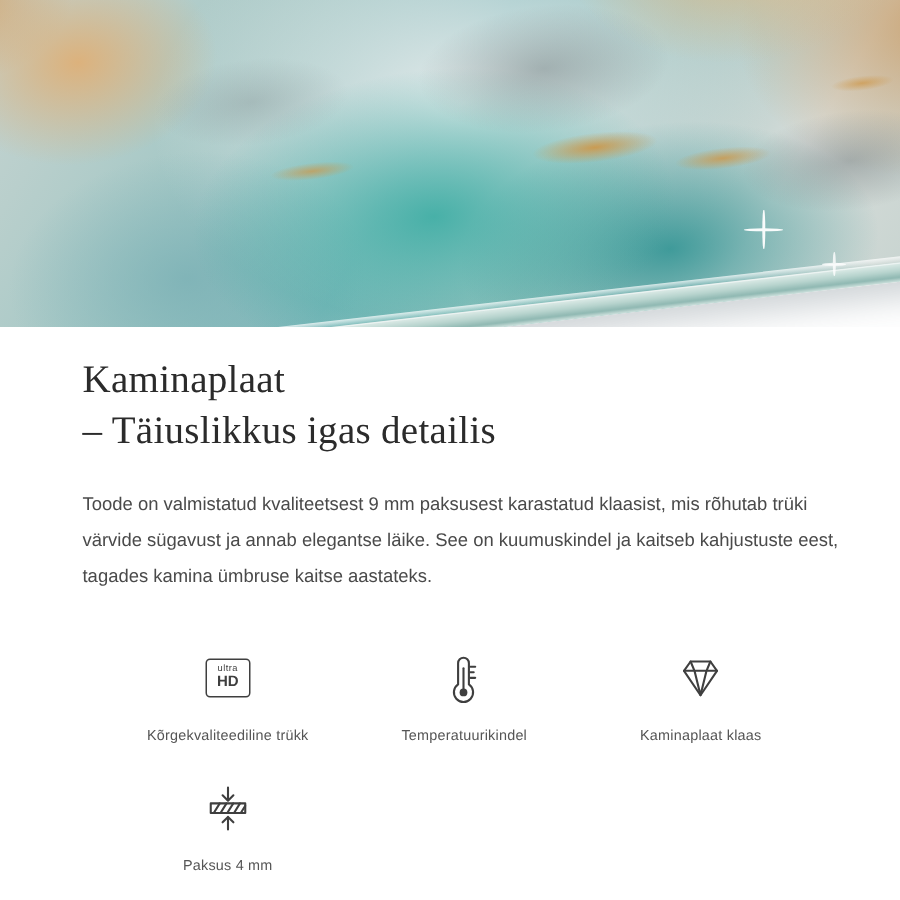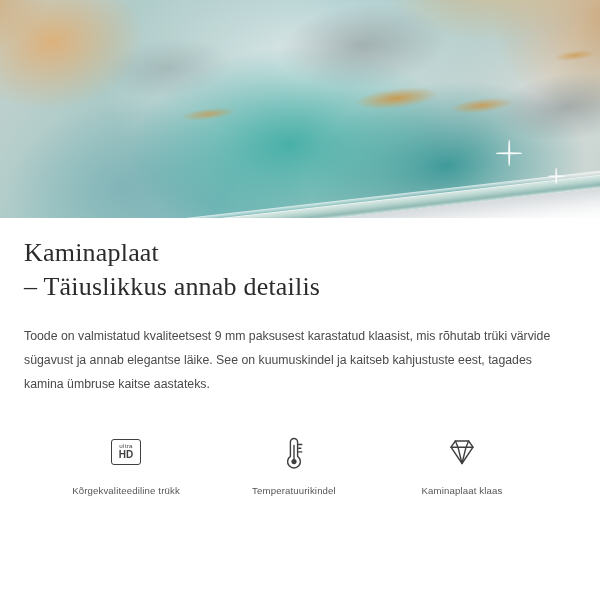--- a/index.html
+++ b/index.html
@@ -93,21 +93,21 @@
     background: #ffffff;
     left: 50%; top: 50%;
   }
   .sparkle:before { width: 1.6px; height: 100%; transform: translate(-50%,-50%); border-radius: 50%; }
   .sparkle:after  { width: 100%; height: 1.6px; transform: translate(-50%,-50%); border-radius: 50%; }
   #sparkle-a { width: 26px; height: 26px; right: 78px; top: 140px; opacity: .95; }
   #sparkle-b { width: 16px; height: 16px; right: 36px; top: 168px; opacity: .8; }
 
   
   .content {
-    padding: 18px 36px 0 24px;
+    padding: 18px 36px 0 55px;
   }
   h1.title {
     margin: 0;
     font-family: "Liberation Serif", serif;
     font-weight: 400;
     font-size: 26px;
     line-height: 1.32;
     color: #2b2b2b;
     letter-spacing: .2px;
   }
@@ -196,21 +196,21 @@
       <div class="hero-edge2"></div>
       <div class="hero-edge"></div>
     </div>
     <div class="sparkle" id="sparkle-a"></div>
     <div class="sparkle" id="sparkle-b"></div>
   </div>
 
   <div class="content">
     <h1 class="title">
       <span>Kaminaplaat</span>
-      <span class="line2">– Täiuslikkus annab detailis</span>
+      <span class="line2">– Täiuslikkus igas detailis</span>
     </h1>
     <p class="desc">Toode on valmistatud kvaliteetsest 9 mm paksusest karastatud klaasist, mis rõhutab trüki värvide sügavust ja annab elegantse läike. See on kuumuskindel ja kaitseb kahjustuste eest, tagades kamina ümbruse kaitse aastateks.</p>
 
     <div class="features">
 
       <div class="feature">
         <div class="feature-icon">
           <div class="ultrahd-box">
             <span class="u1">ultra</span>
             <span class="u2">HD</span>
@@ -236,16 +236,27 @@
         <div class="feature-icon">
           <svg width="38" height="36" viewBox="0 0 38 36" aria-hidden="true">
             <path class="stroke" d="M8 13.2L12.4 7h13.2L30 13.2 19 29.5z"></path>
             <path class="stroke" d="M8 13.2h22M12.4 7l2.6 6.2L19 29.5l4-16.3L25.6 7"></path>
           </svg>
         </div>
         <div class="feature-label">Kaminaplaat klaas</div>
       </div>
 
 
+      <div class="feature">
+        <div class="feature-icon">
+          <svg width="36" height="40" viewBox="0 0 36 40" aria-hidden="true">
+            <path class="stroke" d="M18 6v8.4M14.4 11.2L18 14.8l3.6-3.6"></path>
+            <rect class="stroke" x="6.5" y="16.6" width="23" height="6.4"></rect>
+            <path class="stroke" d="M8.5 23l4-6.4M13 23l4-6.4M17.5 23l4-6.4M22 23l4-6.4M26.5 23l3-4.8"></path>
+            <path class="stroke" d="M18 25.6V34M14.4 29.2L18 25.6l3.6 3.6"></path>
+          </svg>
+        </div>
+        <div class="feature-label">Paksus 4 mm</div>
+      </div>
 
     </div>
   </div>
 </div>
 
 </body></html>

